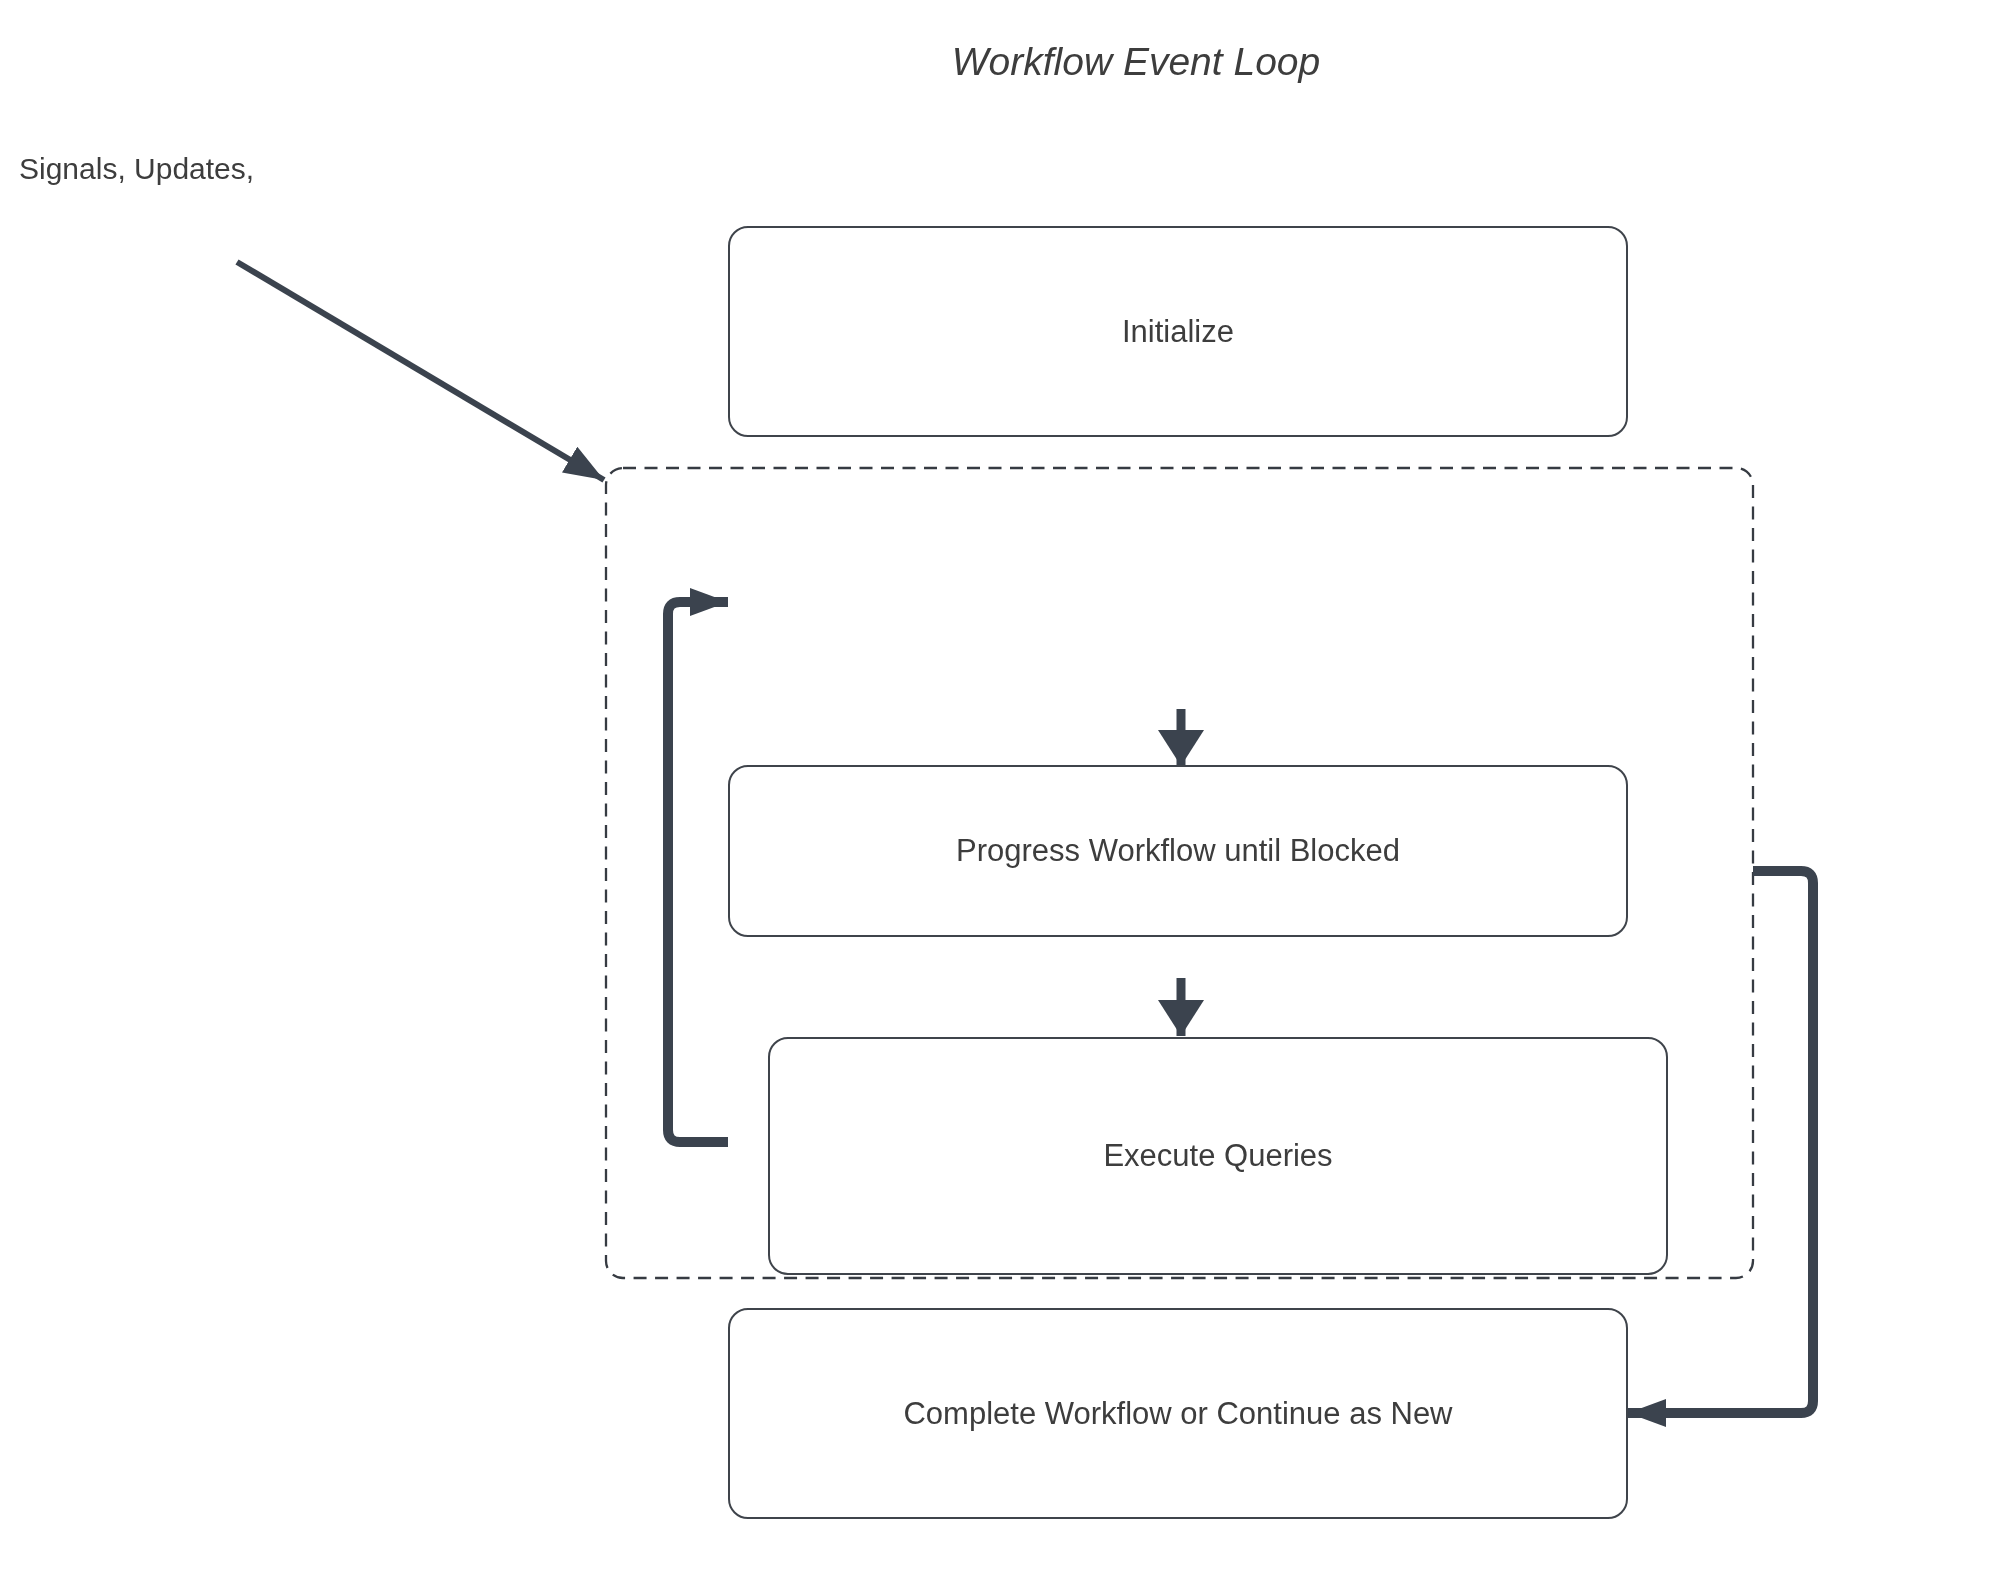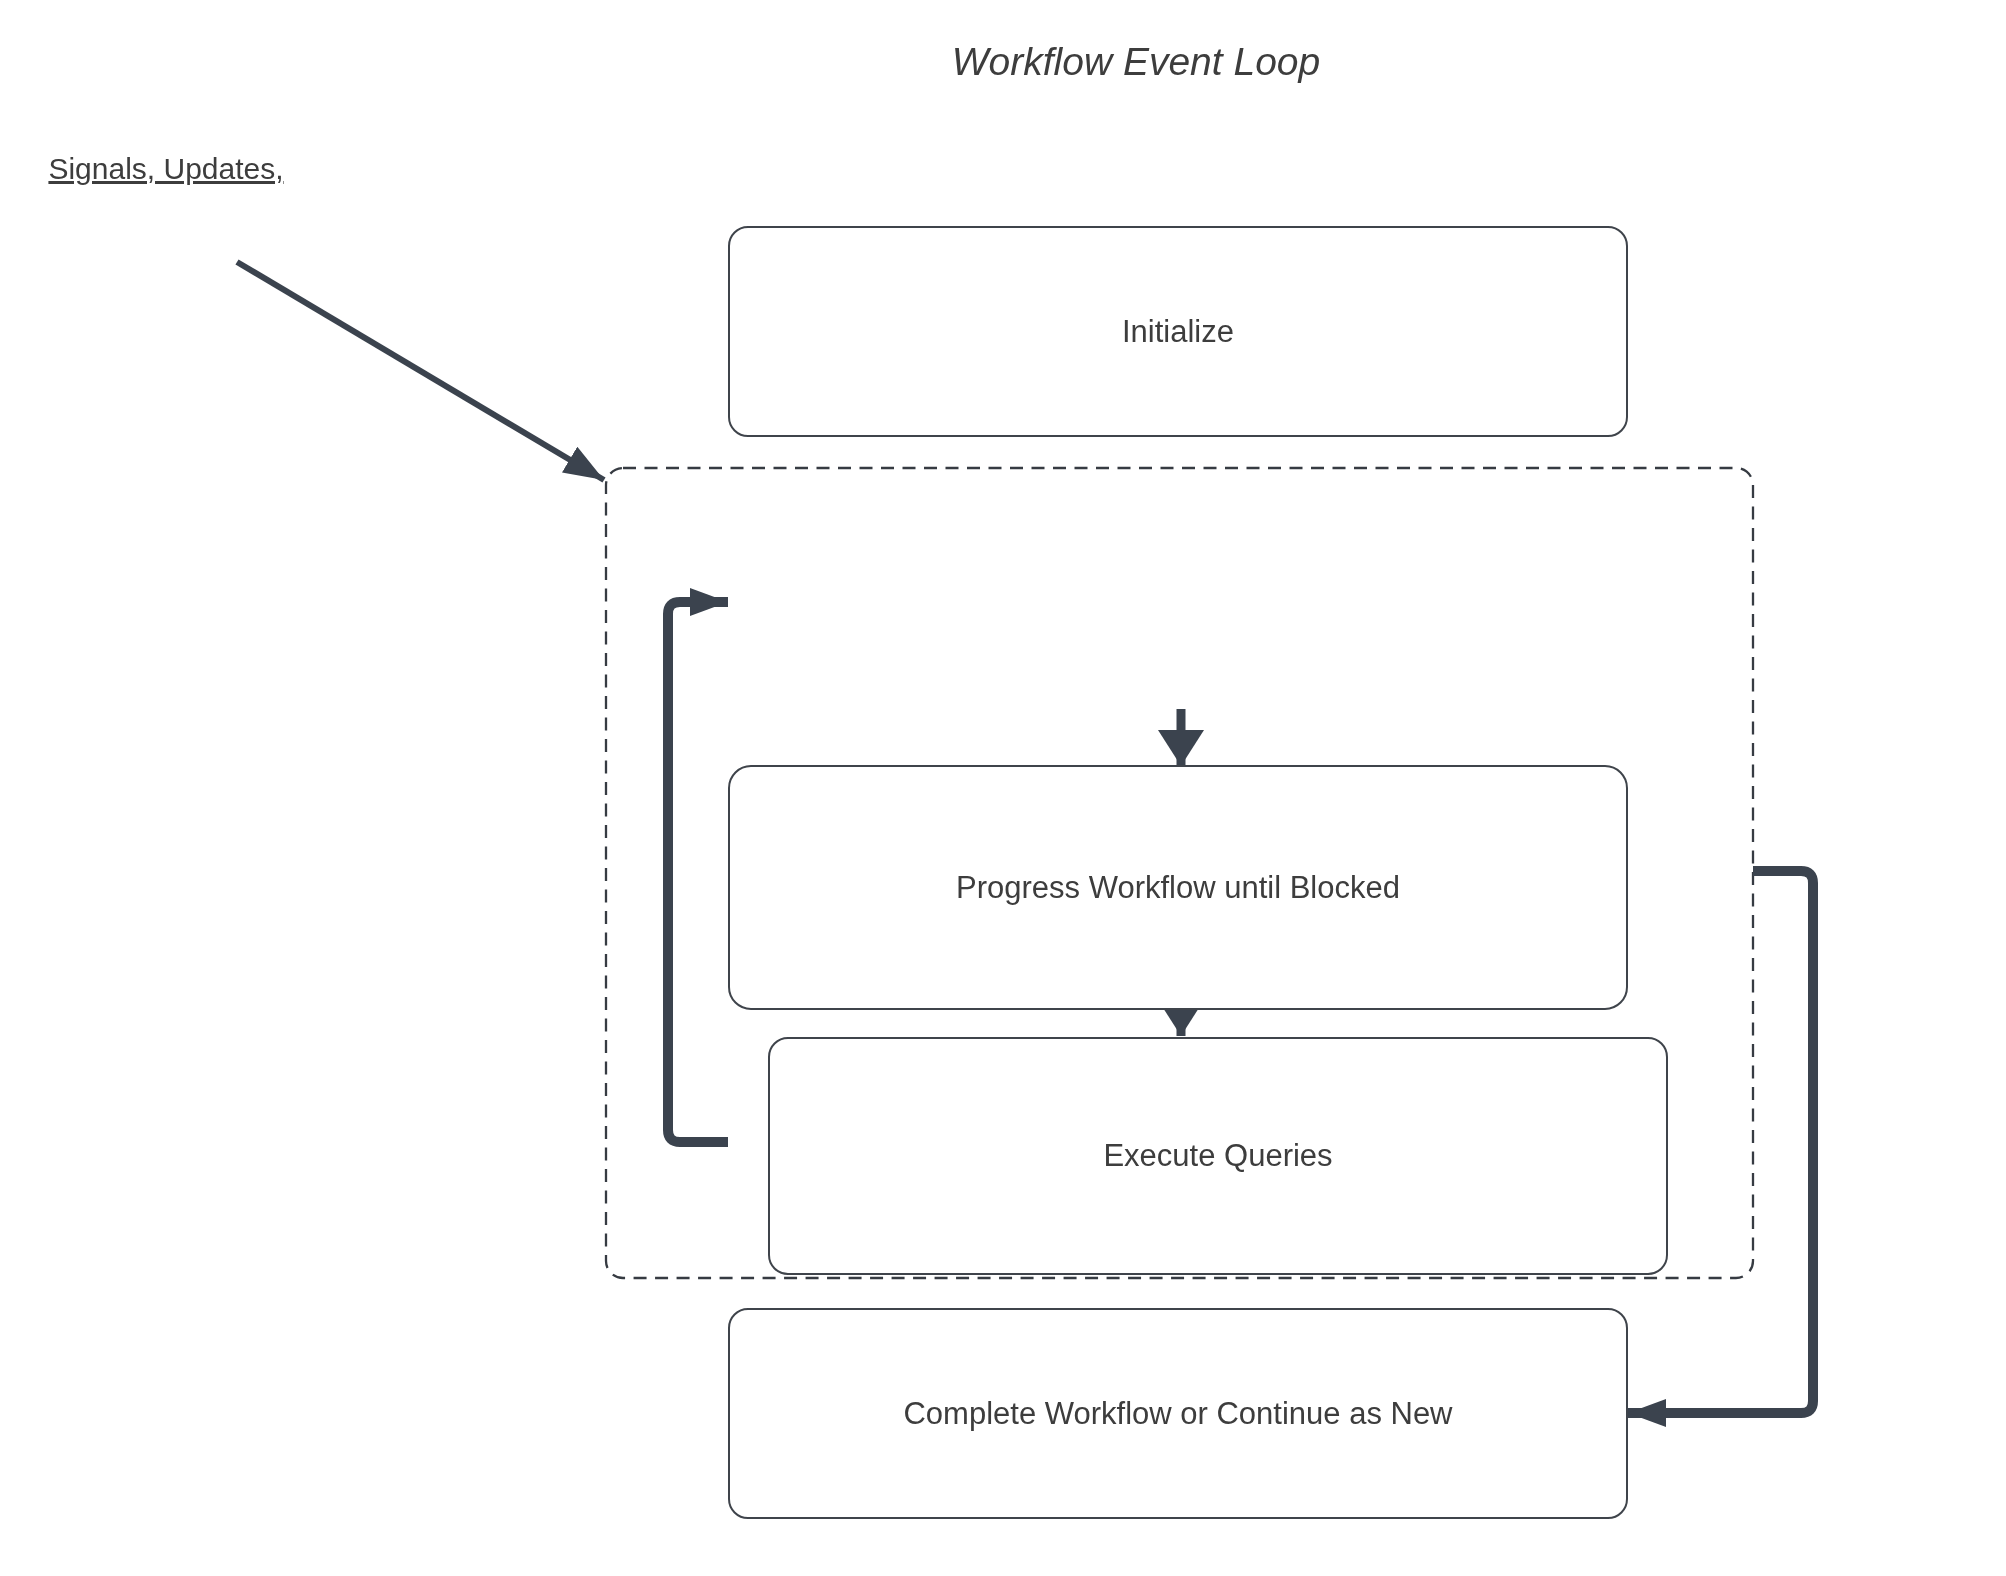--- a/index.html
+++ b/index.html
@@ -46,47 +46,45 @@
     top: 38px;
     width: 600px;
     text-align: center;
     font-size: 39px;
     font-style: italic;
     line-height: 48px;
     color: var(--text);
   }
   .external-label {
     position: absolute;
-    left: 5px;
+    left: 19px;
     top: 148px;
     width: 322px;
-    text-align: center;
     font-size: 30px;
     line-height: 41px;
     color: var(--text);
-    text-decoration: underline;
   }
   .external-label span { display: block; }
   .node {
     position: absolute;
     left: 728px;
     width: 900px;
     background: var(--background);
     border: 2px solid var(--box-border);
     border-radius: 20px;
     display: flex;
     align-items: center;
     justify-content: center;
     text-align: center;
     font-size: 31px;
     color: var(--text);
   }
   .node-initialize        { top: 226px;  height: 211px; align-items: center; }
   .node-progress-signals  { top: 498px;  height: 210px; }
-  .node-progress-workflow { top: 765px;  height: 245px; border-radius: 23px; }
+  .node-progress-workflow { top: 765px;  height: 172px; }
   .node-execute-queries   { top: 1037px; height: 238px; margin-left: 40px; }
   .node-complete-workflow { top: 1308px; height: 211px; }
 </style>
 </head>
 <body>
 
 <div class="canvas">
 
   <svg class="edges-layer" viewBox="0 0 2006 1576" xmlns="http://www.w3.org/2000/svg">
     <defs>

